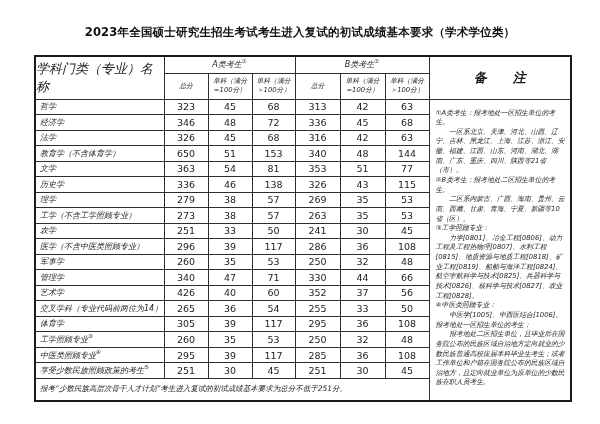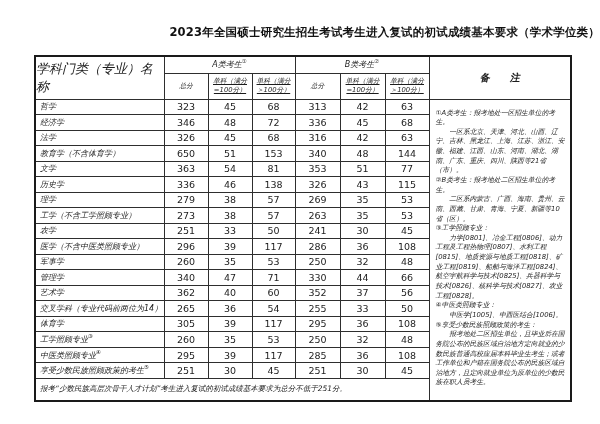--- a/index.html
+++ b/index.html
@@ -2,41 +2,41 @@
 <html><head>
 <meta charset="utf-8">
 <style>
   html,body { margin:0; padding:0; }
   body {
     width:600px; height:424px; background:#ffffff; position:relative;
     font-family:"DejavU Sans","Liberation Sans",sans-serif;
     color:#1c1c1c; overflow:hidden;
   }
   .title {
-    position:absolute; top:25px; left:0; width:100%; text-align:right;
+    position:absolute; top:25px; left:0; width:100%; text-align:center;
     font-size:11.5px; font-weight:700; color:#111; letter-spacing:.2px;
     font-family:"DejaVu Sans","Liberation Sans",sans-serif;
   }
   table.score {
     position:absolute; left:34px; top:55px; width:536px;
     border-collapse:collapse; table-layout:fixed;
     border:2px solid #1a1a1a;
   }
   th,td { border:1px solid #2e2e2e; padding:0; overflow:hidden; vertical-align:middle; }
   th { font-weight:normal; }
   .cn { font-style:italic; }
   tr.hr1 { height:17px; }
   tr.hr2 { height:26px; }
   tr.dr  { height:15px; }
   tr.fr  { height:22px;margin-left:28px; }
   .subject-h { font-size:13px; text-align:left; }
   .grp { font-size:8px; text-align:center; }
   .sub { font-size:6.8px; line-height:1.3; text-align:center; }
-  .sub .l { display:block;text-decoration:underline; }
-  .remarks-h { font-size:10px; text-align:center; font-weight:700; }
+  .sub .l { display:block; }
+  .remarks-h { font-size:13px; text-align:center; font-weight:700; }
   .name-cell { font-size:8px; padding:0 2px 0 4px; white-space:nowrap; }
   .num { font-size:9.5px; text-align:center; }
   .remarks-cell { vertical-align:top; padding:9px 4px 12px 6px; font-size:6.8px; line-height:1.42; }
   .rp { margin:0; font-style:italic; }
   .indent { text-indent:2em; }
   .gap { }
   .footer-cell { font-size:7.5px; padding-left:4px; }
   sup.sup { font-size:5.5px; line-height:0; }
 </style>
 </head>
@@ -93,21 +93,21 @@
     <td class="num">63</td>
     <td class="remarks-cell" rowspan="19">
       <p class="rp">①A类考生：报考地处一区招生单位的考生。</p>
       <p class="rp indent">一区系北京、天津、河北、山西、辽宁、吉林、黑龙江、上海、江苏、浙江、安徽、福建、江西、山东、河南、湖北、湖南、广东、重庆、四川、陕西等21省（市）。</p>
       <p class="rp gap">②B类考生：报考地处二区招生单位的考生。</p>
       <p class="rp indent">二区系内蒙古、广西、海南、贵州、云南、西藏、甘肃、青海、宁夏、新疆等10省（区）。</p>
       <p class="rp gap">③工学照顾专业：</p>
       <p class="rp indent">力学[0801]、冶金工程[0806]、动力工程及工程热物理[0807]、水利工程[0815]、地质资源与地质工程[0818]、矿业工程[0819]、船舶与海洋工程[0824]、航空宇航科学与技术[0825]、兵器科学与技术[0826]、核科学与技术[0827]、农业工程[0828]。</p>
       <p class="rp gap">④中医类照顾专业：</p>
       <p class="rp indent">中医学[1005]、中西医结合[1006]。</p>
-      <p class="rp gap">⑤享受少数民族照顾政策的考生：</p>
+      <p class="rp gap">报考地处一区招生单位的考生：</p>
       <p class="rp indent">报考地处二区招生单位，且毕业后在国务院公布的民族区域自治地方定向就业的少数民族普通高校应届本科毕业生考生；或者工作单位和户籍在国务院公布的民族区域自治地方，且定向就业单位为原单位的少数民族在职人员考生。</p>
     </td>
   </tr>
   <tr class="dr">
     <td class="name-cell"><span class="cn">经济学</span><sup class="sup"></sup></td>
     <td class="num">346</td>
     <td class="num">48</td>
     <td class="num">72</td>
     <td class="num">336</td>
     <td class="num">45</td>
@@ -198,21 +198,21 @@
     <td class="name-cell"><span class="cn">管理学</span><sup class="sup"></sup></td>
     <td class="num">340</td>
     <td class="num">47</td>
     <td class="num">71</td>
     <td class="num">330</td>
     <td class="num">44</td>
     <td class="num">66</td>
   </tr>
   <tr class="dr">
     <td class="name-cell"><span class="cn">艺术学</span><sup class="sup"></sup></td>
-    <td class="num">362</td>
+    <td class="num">426</td>
     <td class="num">40</td>
     <td class="num">60</td>
     <td class="num">352</td>
     <td class="num">37</td>
     <td class="num">56</td>
   </tr>
   <tr class="dr">
     <td class="name-cell"><span class="cn">交叉学科（专业代码前两位为14）</span><sup class="sup"></sup></td>
     <td class="num">265</td>
     <td class="num">36</td>

